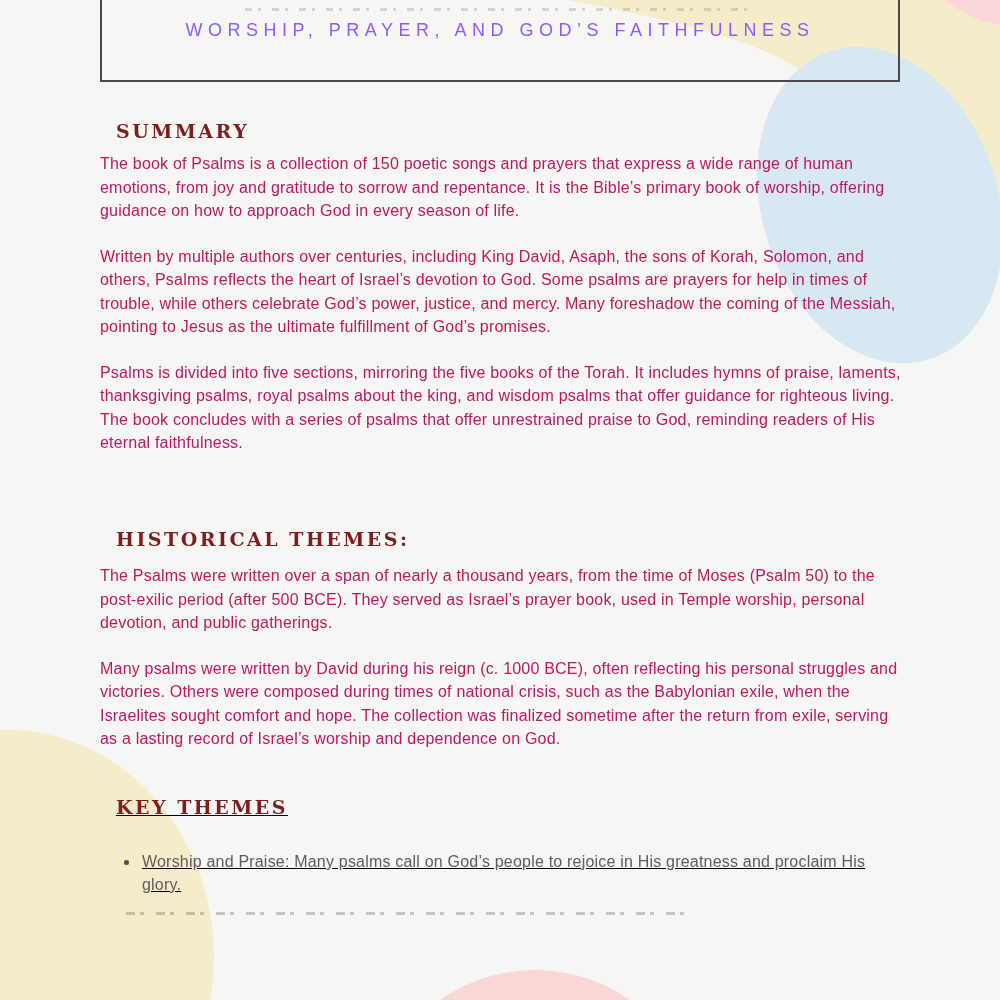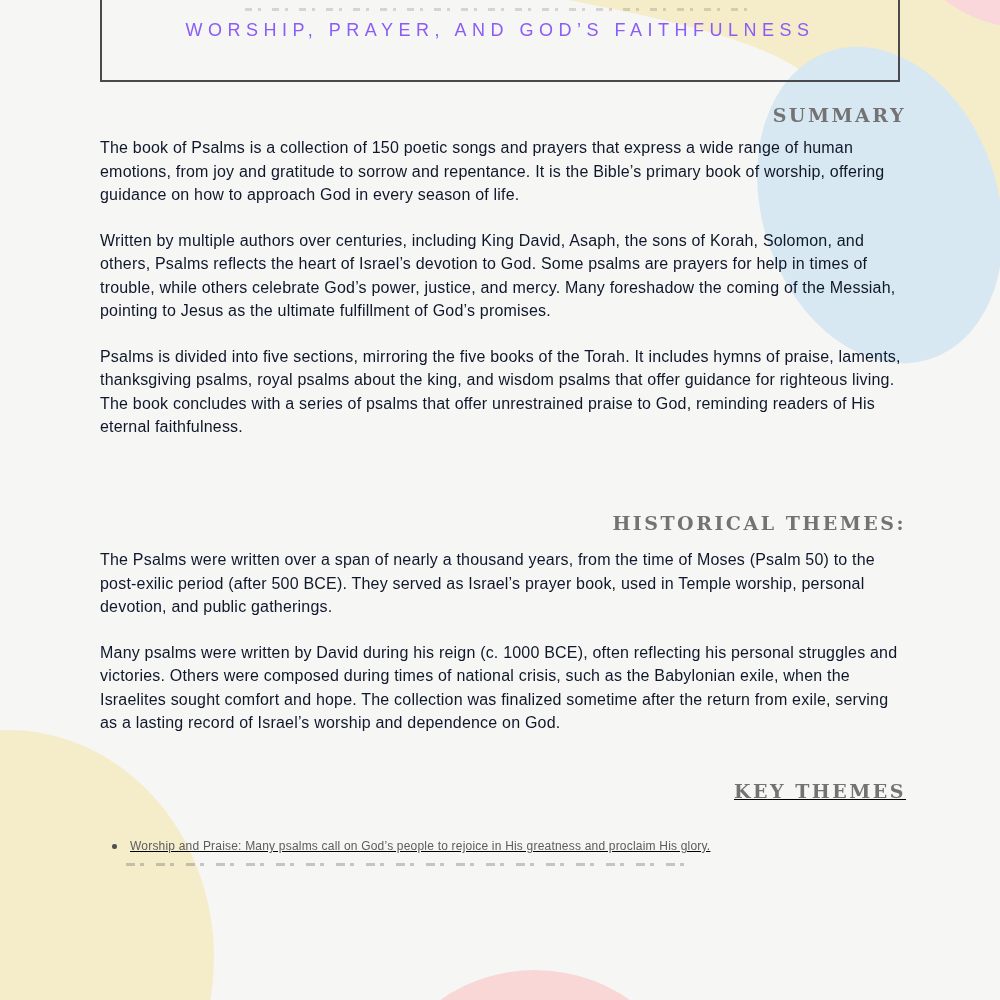--- a/index.html
+++ b/index.html
@@ -58,49 +58,48 @@
   }
   .content {
     position: absolute;
     left: 100px;
     width: 806px;
   }
   .sec-summary    { top: 103px; }
   .sec-historical { top: 511px; }
   .sec-themes     { top: 779px; text-decoration: underline; }
   h2.sec-heading {
-    margin: 0;
+    margin: 16px;
     font-family: "DejaVu Serif", "Liberation Serif", serif;
     font-weight: 700;
     font-size: 19px;
     line-height: 25px;
     letter-spacing: 2.5px;
-    color: #737373;
-    text-align: right;
+    color: #7f1d1d;
   }
   .sec-summary h2.sec-heading    { margin-bottom: 8px; }
   .sec-historical h2.sec-heading { margin-bottom: 12px; }
   .sec-themes h2.sec-heading     { margin-bottom: 31px; }
   p.body-par {
     margin: 0 0 22px 0;
     font-size: 16px;
     line-height: 23.5px;
     letter-spacing: 0.2px;
-    color: #0f172a;
+    color: #be185d;
   }
   ul.themes-list {
     margin: 0;
     padding: 0;
     list-style: none;
   }
   ul.themes-list li {
     position: relative;
-    margin: 4px;
+    margin: 16px;
     padding: 0 0 0 26px;
-    font-size: 12px;
+    font-size: 16px;
     line-height: 22.5px;
     letter-spacing: 0.2px;
     color: #5c5c5c;
   }
   ul.themes-list li .bullet-dot {
     position: absolute;
     left: 8px;
     top: 9px;
     width: 4.5px;
     height: 4.5px;

